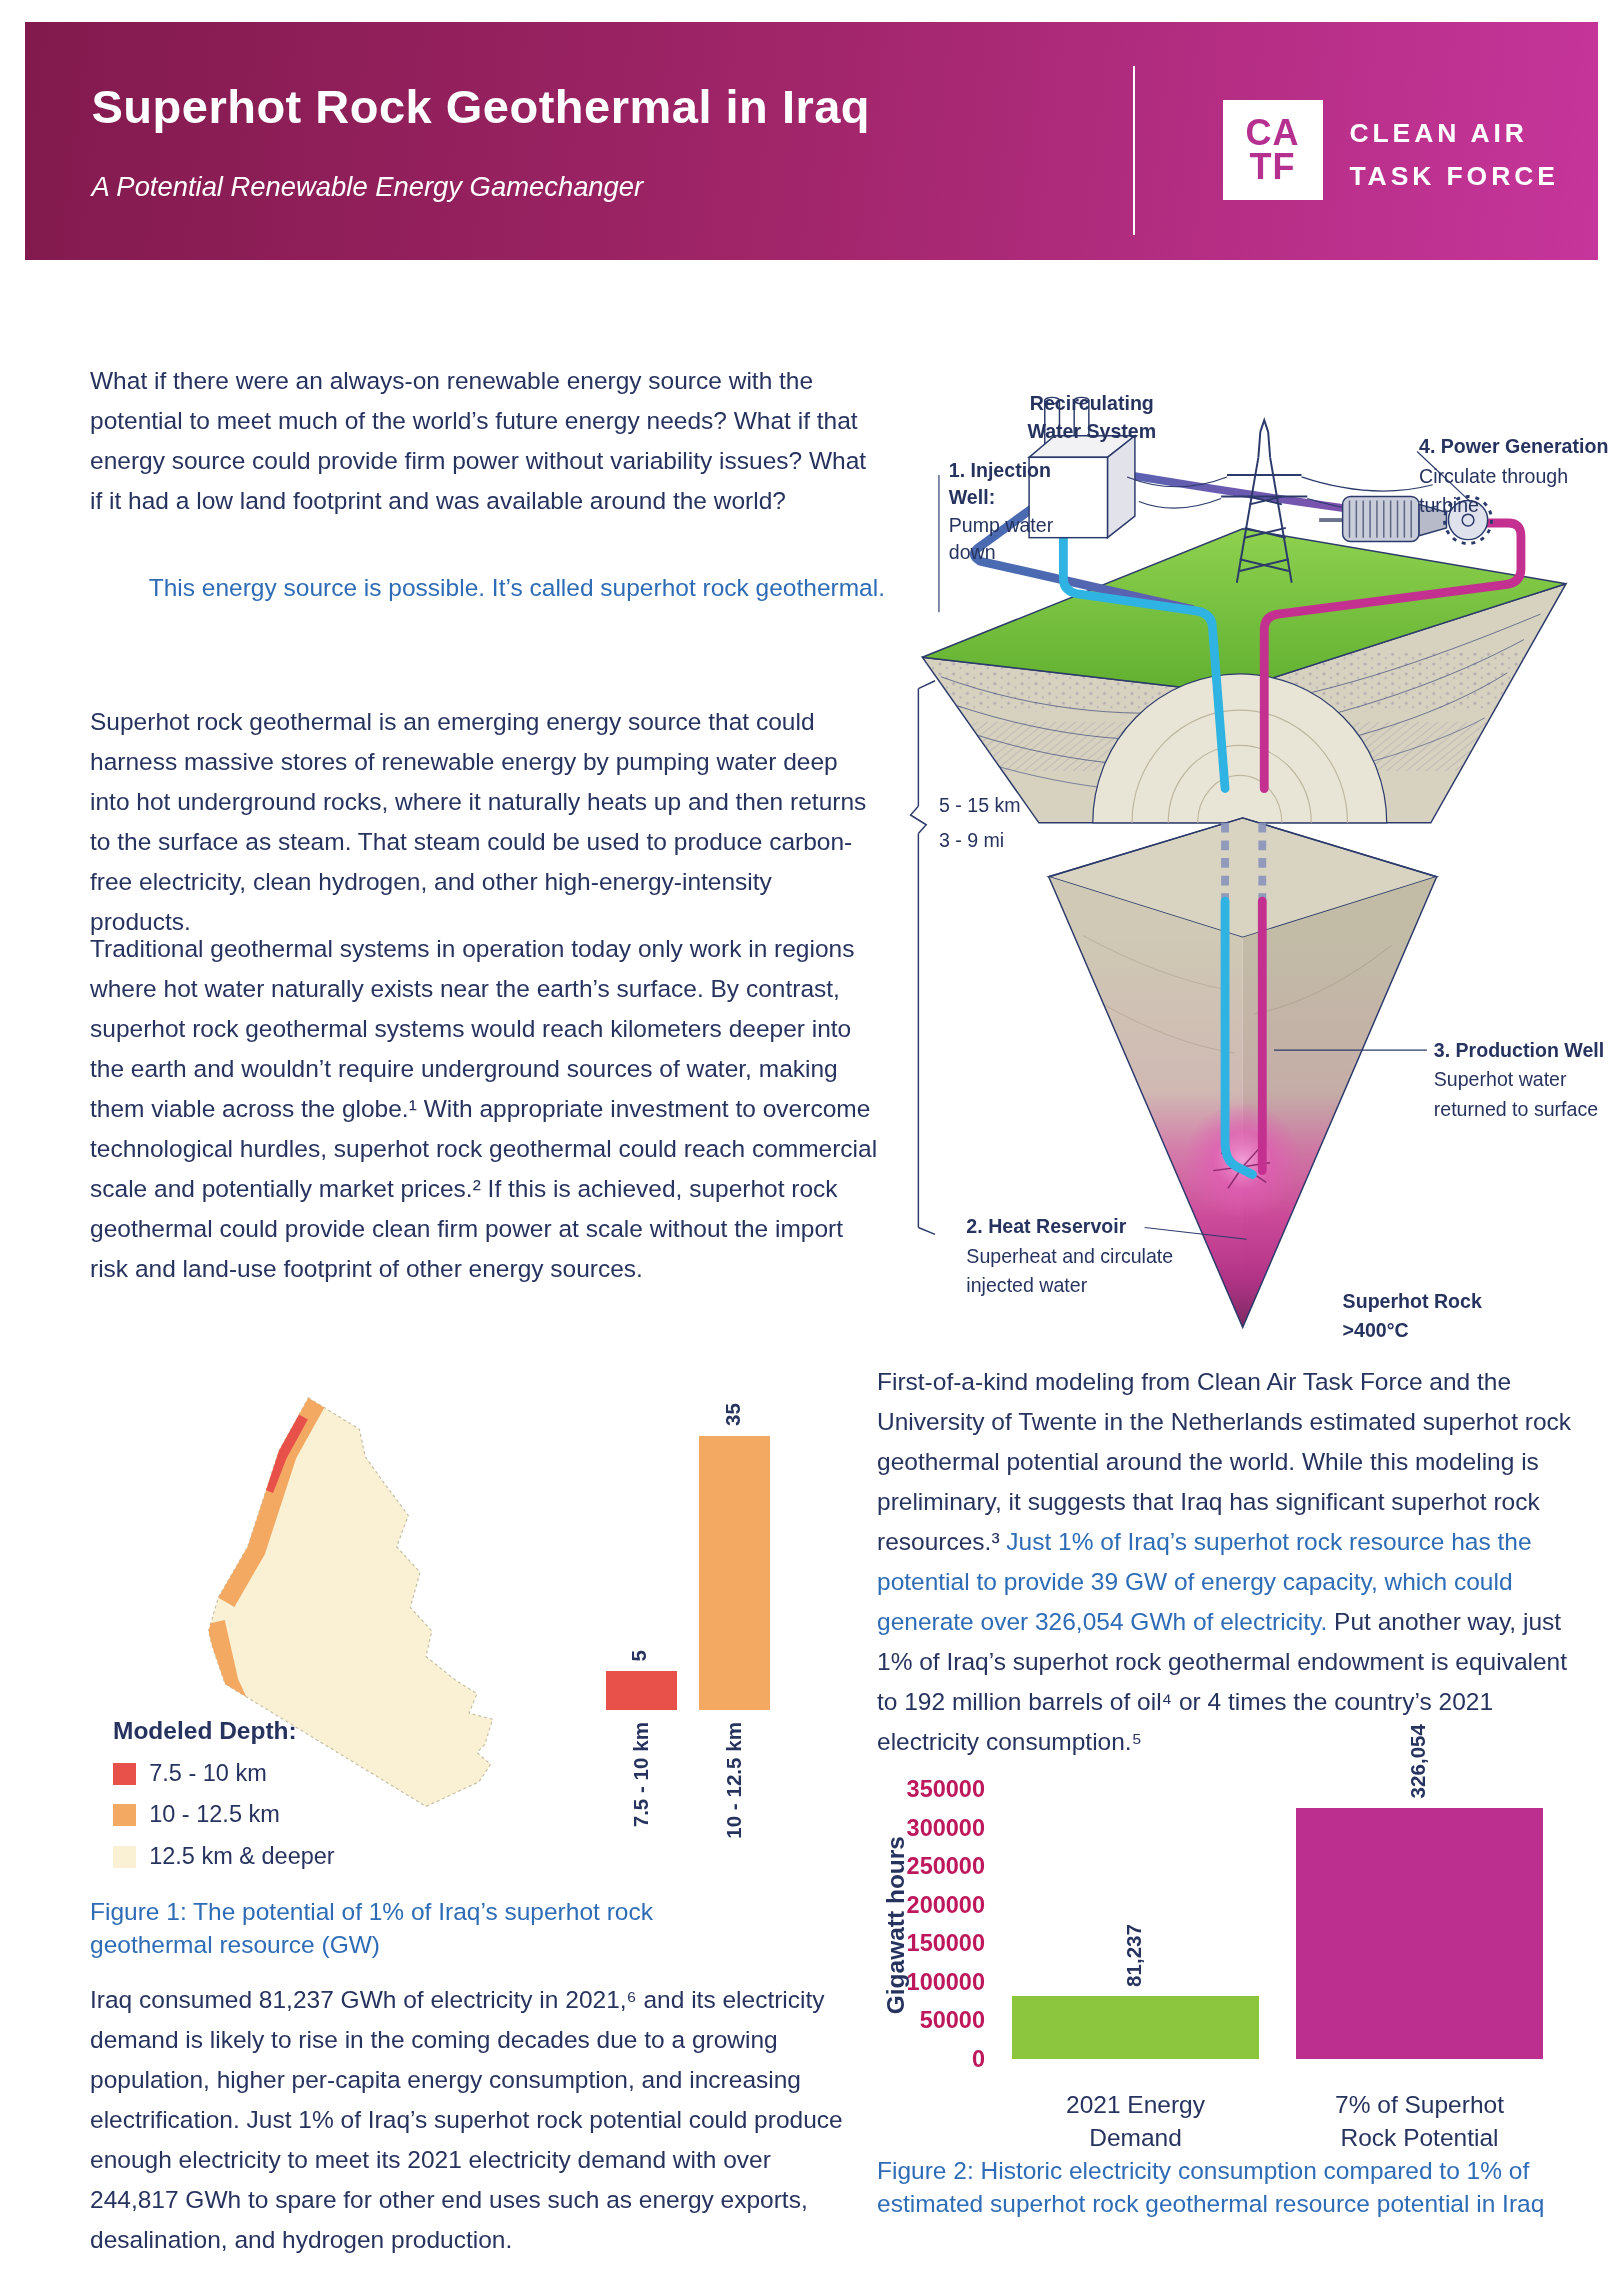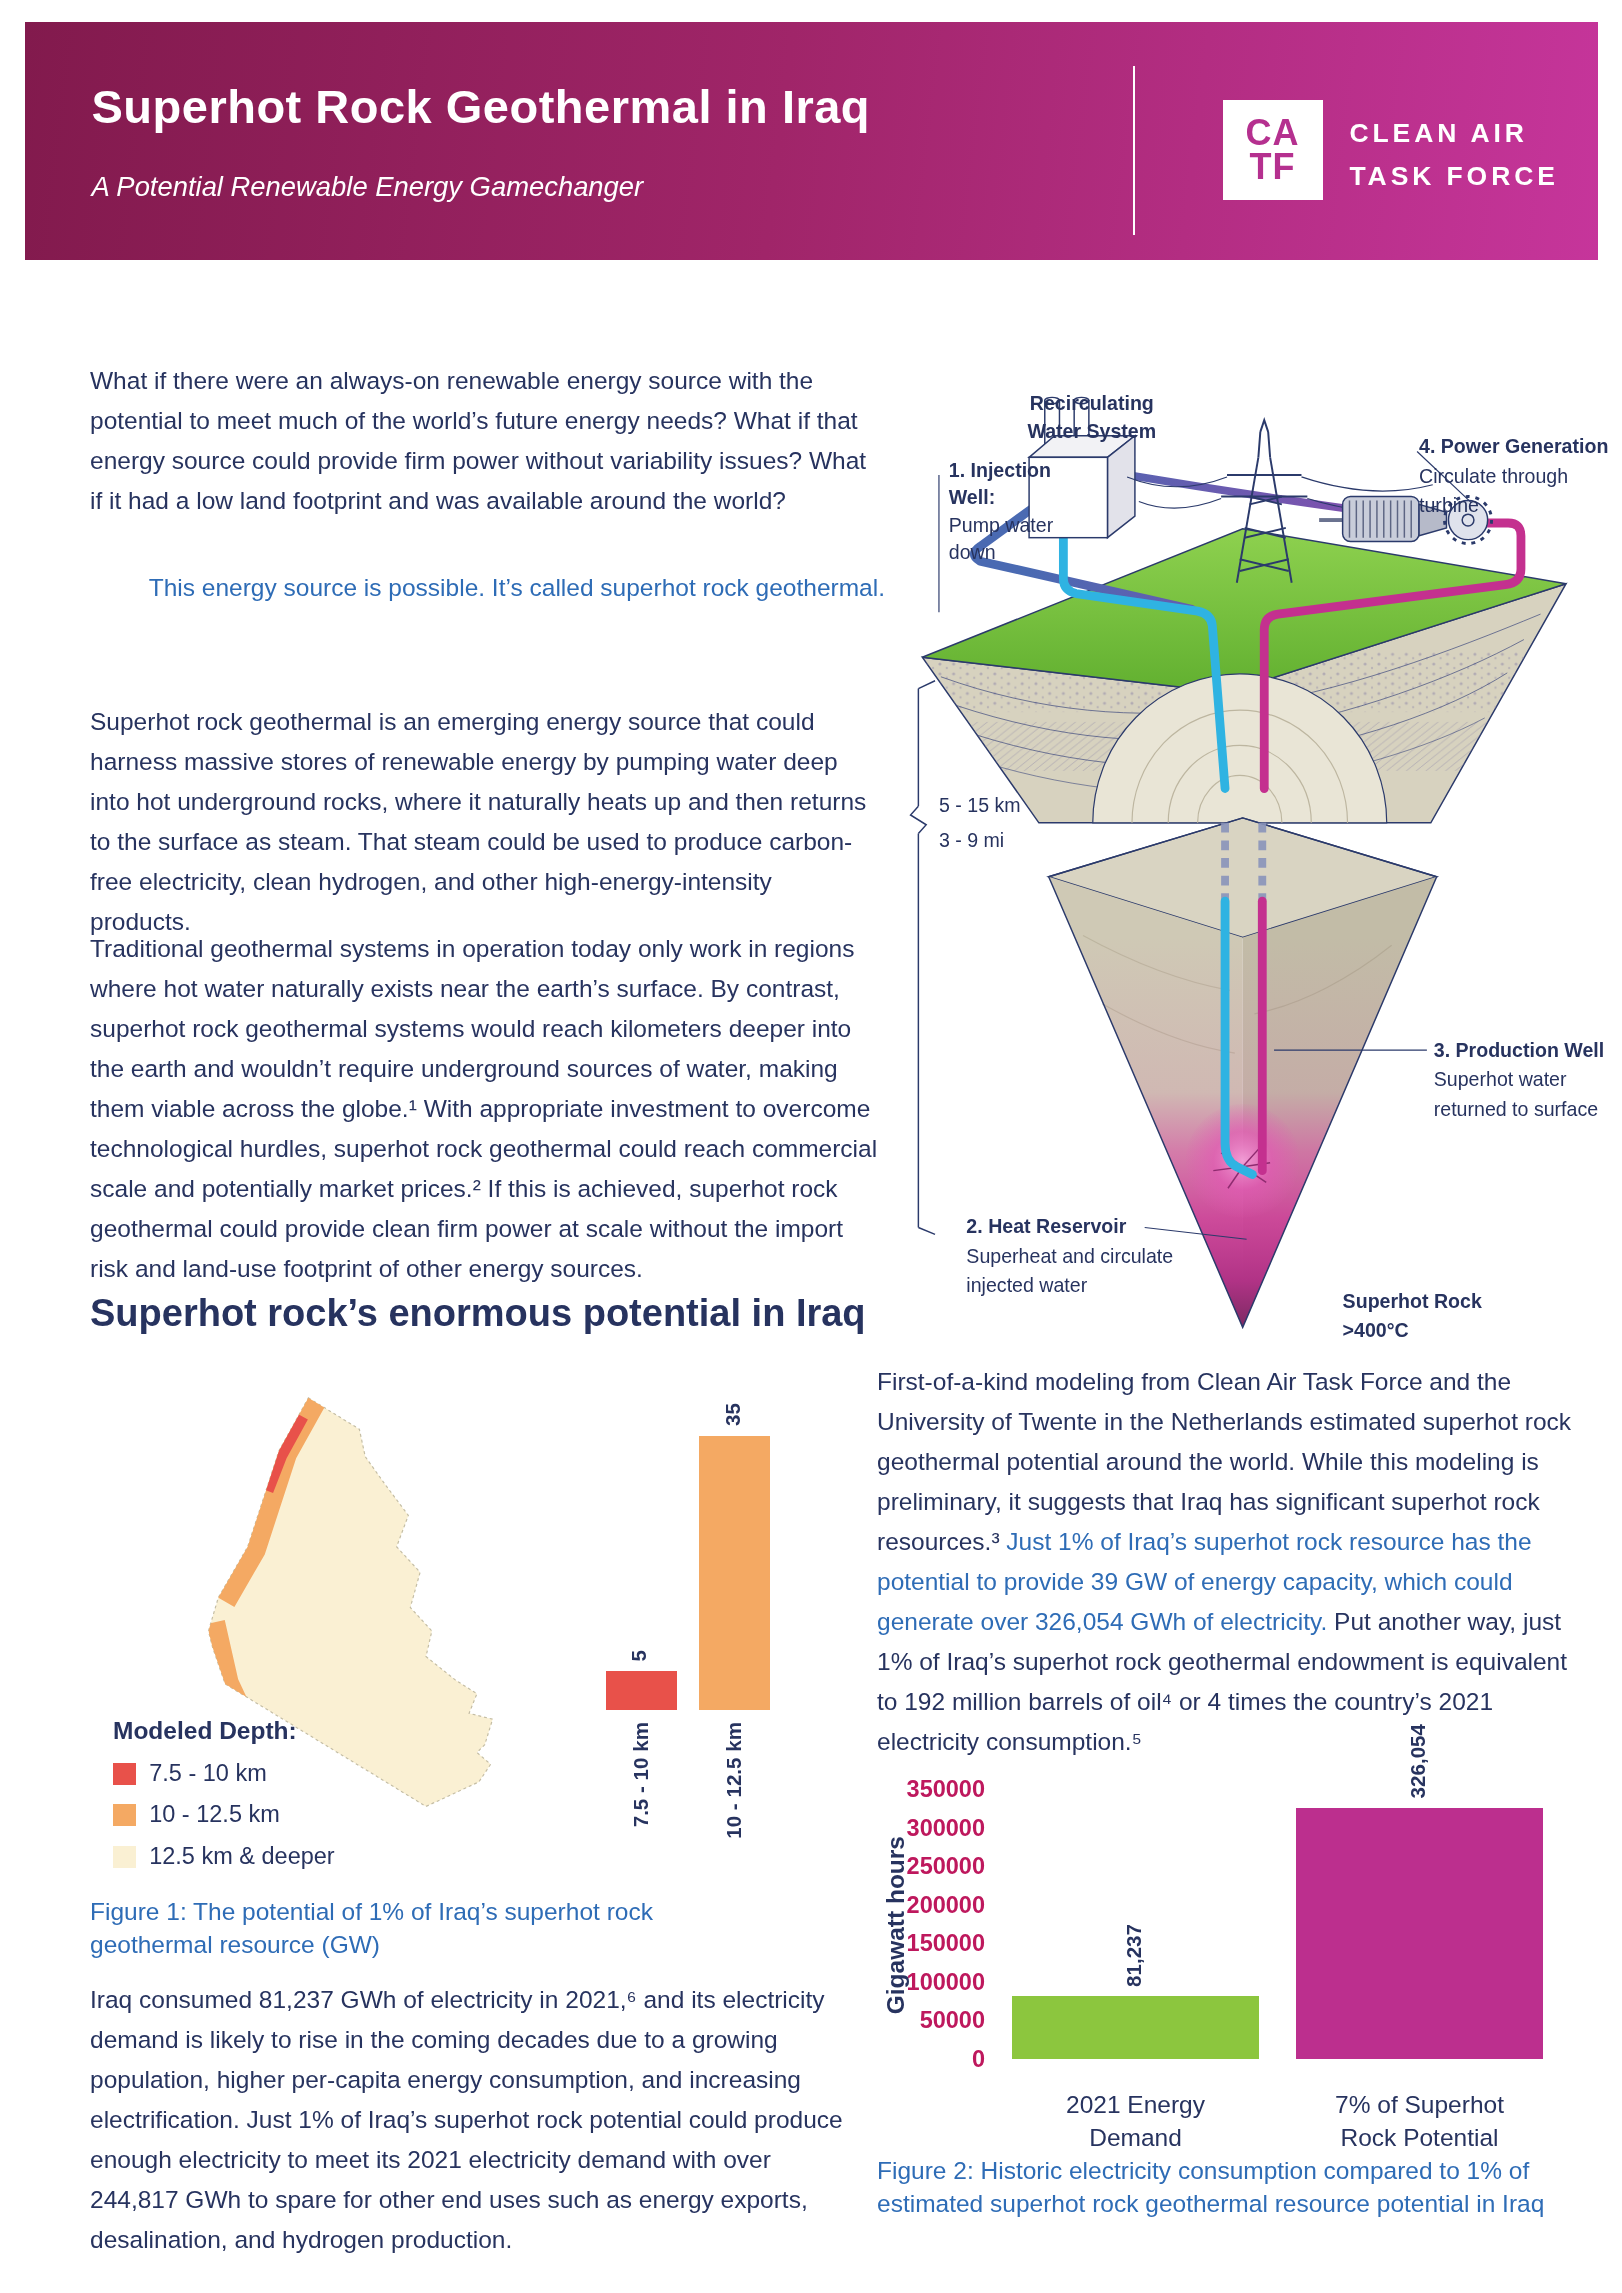--- a/index.html
+++ b/index.html
@@ -62,21 +62,20 @@
       <span>TASK FORCE</span>
     </div>
   </div>
 
   <div class="para" style="left:90px;top:361px;width:789px;">What if there were an always-on renewable energy source with the potential to meet much of the world’s future energy needs? What if that energy source could provide firm power without variability issues? What if it had a low land footprint and was available around the world?</div>
   <div class="para blue" style="left:81px;top:568px;width:804px;white-space:nowrap;text-align:right;">This energy source is possible. It’s called superhot rock geothermal.</div>
 
   <div class="para" style="left:90px;top:702px;width:789px;">Superhot rock geothermal is an emerging energy source that could harness massive stores of renewable energy by pumping water deep into hot underground rocks, where it naturally heats up and then returns to the surface as steam. That steam could be used to produce carbon-free electricity, clean hydrogen, and other high-energy-intensity products.</div>
   <div class="para" style="left:90px;top:929px;width:789px;">Traditional geothermal systems in operation today only work in regions where hot water naturally exists near the earth’s surface. By contrast, superhot rock geothermal systems would reach kilometers deeper into the earth and wouldn’t require underground sources of water, making them viable across the globe.¹ With appropriate investment to overcome technological hurdles, superhot rock geothermal could reach commercial scale and potentially market prices.² If this is achieved, superhot rock geothermal could provide clean firm power at scale without the import risk and land-use footprint of other energy sources.</div>
 
-  <div class="h2" style="left:90px;top:1292px;">Superhot rock’s enormous potential in Iraq</div>
 
   <svg style="position:absolute;left:132px;top:1390px;" width="441" height="436" viewBox="0 0 450 445">
     <defs>
       <clipPath id="iraqClip">
         <path d="M180,8 L232,40 L238,68 L258,96 L282,128 L270,160 L294,186 L284,222 L306,246 L300,272 L330,296 L352,310 L344,330 L368,336 L360,362 L352,370 L366,382 L354,400 L300,425 L95,300 L82,262 L78,246 L88,212 L118,160 L150,62 Z"></path>
       </clipPath>
     </defs>
     <path d="M180,8 L232,40 L238,68 L258,96 L282,128 L270,160 L294,186 L284,222 L306,246 L300,272 L330,296 L352,310 L344,330 L368,336 L360,362 L352,370 L366,382 L354,400 L300,425 L95,300 L82,262 L78,246 L88,212 L118,160 L150,62 Z" fill="#faf0d3" stroke="#c4bda4" stroke-width="1.2" stroke-dasharray="3 3"></path>
     <g clip-path="url(#iraqClip)">
       <path d="M180,8 L150,62 L118,160 L88,212" fill="none" stroke="#f4a963" stroke-width="38"></path>

